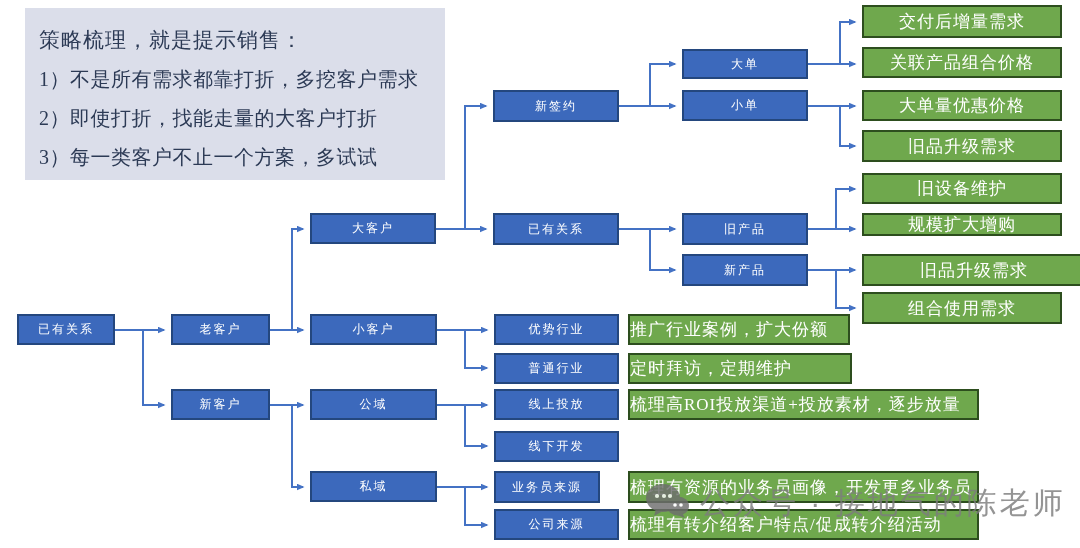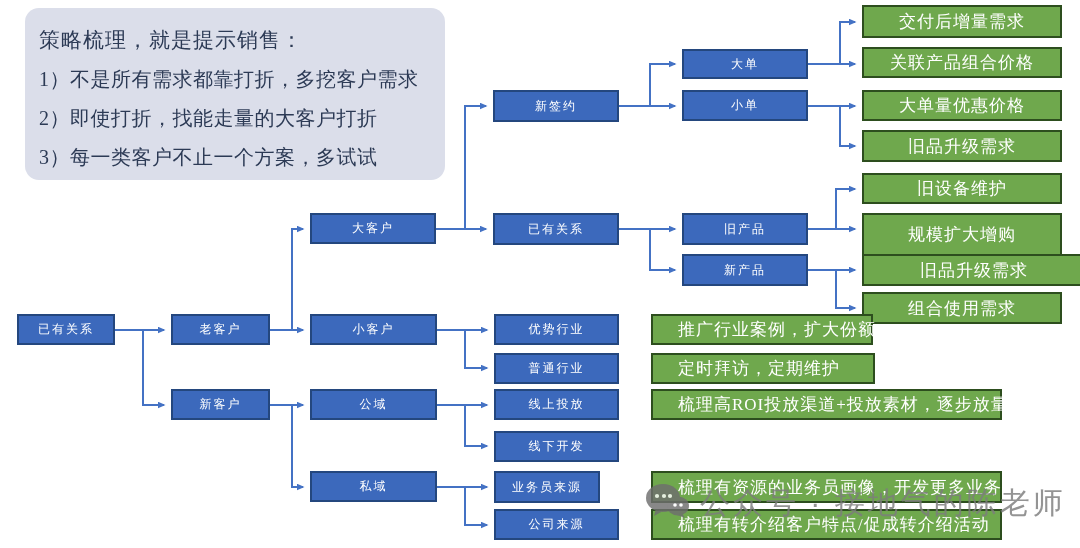--- a/index.html
+++ b/index.html
@@ -10,21 +10,20 @@
     font-family:"Liberation Serif","DejaVu Serif",serif;
     overflow:hidden;
   }
   
   .notebox{
     position:absolute;left:25px;top:8px;width:420px;height:172px;
     background:#dbdeea;
     color:#2c3a55;
     box-sizing:border-box;
     padding:12px 0 0 14px;
-    border-radius:14px;
   }
   .notebox .title{font-size:21px;line-height:40px;letter-spacing:1px;}
   .notebox .line{font-size:20px;line-height:39px;letter-spacing:0.5px;}
   
   .wires{position:absolute;left:0;top:0;width:1080px;height:548px;z-index:1;}
   
   .node{
     position:absolute;z-index:2;
     background:#3c69bc;
     border:2px solid #24477e;
@@ -37,21 +36,21 @@
   .action{
     position:absolute;z-index:2;
     background:#6fa84d;
     border:2px solid #2d4e1e;
     box-sizing:border-box;
     color:#ffffff;
     display:flex;align-items:center;justify-content:center;
     font-size:17px;letter-spacing:1px;
     white-space:nowrap;
   }
-  .action.left{justify-content:flex-start;padding-left:25px;margin-left:23px;}
+  .action.left{justify-content:flex-start;padding-left:0;}
   
   .watermark{
     position:absolute;left:644px;top:482px;z-index:5;
     display:flex;align-items:center;gap:10px;
     color:#7d7d7d;opacity:0.82;
   }
   .watermark .wm-text{
     font-size:30px;letter-spacing:3px;white-space:nowrap;
     font-family:"Liberation Sans","DejaVu Sans",sans-serif;
   }
@@ -122,21 +121,21 @@
   <div class="node" style="left:682px;top:49px;width:126px;height:30px">大单</div>
   <div class="node" style="left:682px;top:90px;width:126px;height:31px">小单</div>
   <div class="node" style="left:682px;top:213px;width:126px;height:32px">旧产品</div>
   <div class="node" style="left:682px;top:254px;width:126px;height:32px">新产品</div>
 
   <div class="action" style="left:862px;top:5px;width:200px;height:33px">交付后增量需求</div>
   <div class="action" style="left:862px;top:47px;width:200px;height:31px">关联产品组合价格</div>
   <div class="action" style="left:862px;top:90px;width:200px;height:31px">大单量优惠价格</div>
   <div class="action" style="left:862px;top:130px;width:200px;height:32px">旧品升级需求</div>
   <div class="action" style="left:862px;top:173px;width:200px;height:31px">旧设备维护</div>
-  <div class="action" style="left:862px;top:213px;width:200px;height:43px">规模扩大增购</div>
+  <div class="action" style="left:862px;top:213px;width:200px;height:23px">规模扩大增购</div>
   <div class="action" style="left:862px;top:254px;width:224px;height:32px">旧品升级需求</div>
   <div class="action" style="left:862px;top:292px;width:200px;height:32px">组合使用需求</div>
 
   <div class="action left" style="left:628px;top:314px;width:222px;height:31px">推广行业案例，扩大份额</div>
   <div class="action left" style="left:628px;top:353px;width:224px;height:31px">定时拜访，定期维护</div>
   <div class="action left" style="left:628px;top:389px;width:351px;height:31px">梳理高ROI投放渠道+投放素材，逐步放量</div>
   <div class="action left" style="left:628px;top:471px;width:351px;height:32px">梳理有资源的业务员画像，开发更多业务员</div>
   <div class="action left" style="left:628px;top:509px;width:351px;height:31px">梳理有转介绍客户特点/促成转介绍活动</div>
 
   <div class="watermark">

